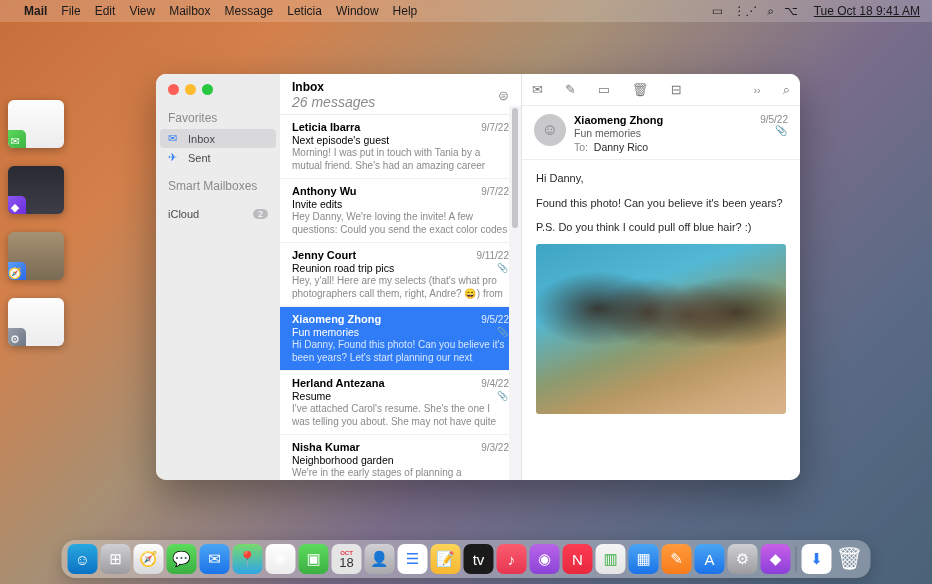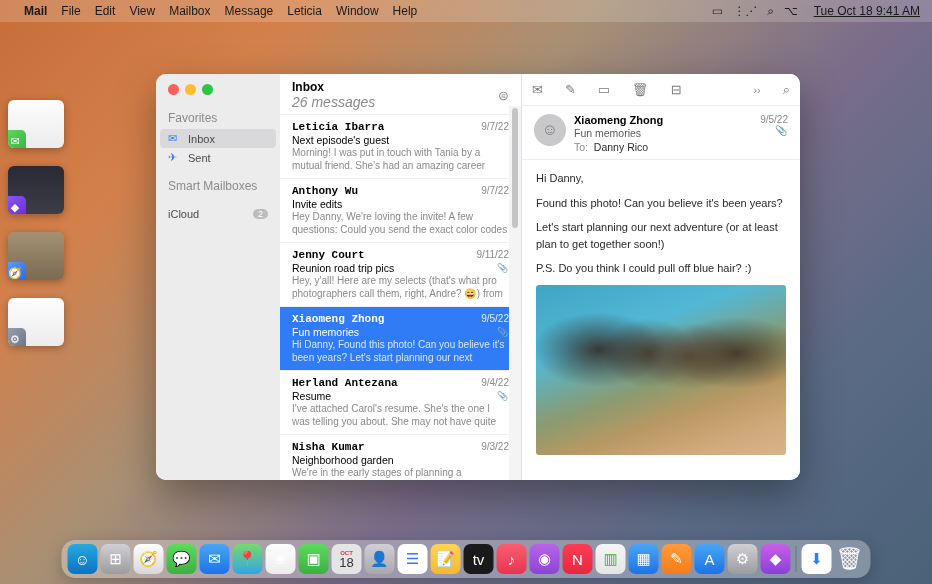--- a/index.html
+++ b/index.html
@@ -33,21 +33,21 @@
 .side-badge{margin-left:auto;background:#bcbcbf;border-radius:8px;padding:0 5px;font-size:9px;color:#fff;}
 .list-pane{width:242px;background:#fff;border-right:1px solid #e3e3e5;display:flex;flex-direction:column;}
 .list-header{padding:6px 12px 4px;border-bottom:1px solid #ededef;display:flex;align-items:center;}
 .list-header .title{font-weight:600;font-size:12px;}
 .list-header .sub{font-size:14px;color:#8a8a8e;font-style:italic;}
 .list-header .filter{margin-left:auto;color:#8a8a8e;font-size:13px;cursor:pointer;}
 .messages{flex:1;overflow-y:hidden;}
 .msg{padding:6px 12px;border-bottom:1px solid #f0f0f2;position:relative;cursor:pointer;}
 .msg.selected{background:#2f7cf6;color:#fff;}
 .msg .top{display:flex;justify-content:space-between;align-items:baseline;}
-.msg .sender{font-size:11px;font-weight:600;font-family:Liberation Mono, monospace;}
+.msg .sender{font-size:11px;font-weight:600;}
 .msg .date{font-size:10px;color:#8a8a8e;}
 .msg.selected .date{color:#e0ecff;}
 .msg .subject{font-size:10.5px;margin-top:1px;}
 .msg .preview{font-size:10px;color:#8a8a8e;margin-top:1px;line-height:1.25;max-height:25px;overflow:hidden;}
 .msg.selected .preview{color:#d6e6ff;}
 .msg .attach{position:absolute;right:12px;top:20px;font-size:9px;color:#8a8a8e;}
 .msg.selected .attach{color:#d6e6ff;}
 .detail-pane{flex:1;display:flex;flex-direction:column;background:#fff;}
 .toolbar{height:32px;display:flex;align-items:center;padding:0 10px;gap:22px;color:#7a7a7c;border-bottom:1px solid #ededef;}
 .toolbar .tb-icon{font-size:13px;cursor:pointer;}
@@ -223,21 +223,20 @@
         <div class="dh-to"><span>To:</span>&nbsp;&nbsp;<span class="val">Danny Rico</span></div>
       </div>
       <div>
         <div class="dh-date">9/5/22</div>
         <div class="dh-date">📎</div>
       </div>
     </div>
     <div class="detail-body">
       <p>Hi Danny,</p>
       <p>Found this photo! Can you believe it's been years?</p>
-      <p>Let's start planning our next adventure (or at least plan to get together soon!)</p>
       <p>P.S. Do you think I could pull off blue hair? :)</p>
       <div class="photo"></div>
     </div>
   </div>
 </div>
 
 <div class="dock" id="dock">
     <div class="dock-icon" style="background: linear-gradient(rgb(40, 168, 224), rgb(11, 114, 196));">☺</div>
     <div class="dock-icon" style="background: linear-gradient(rgb(208, 208, 212), rgb(155, 155, 160));">⊞</div>
     <div class="dock-icon" style="background: linear-gradient(rgb(254, 254, 254), rgb(216, 216, 219));">🧭</div>

